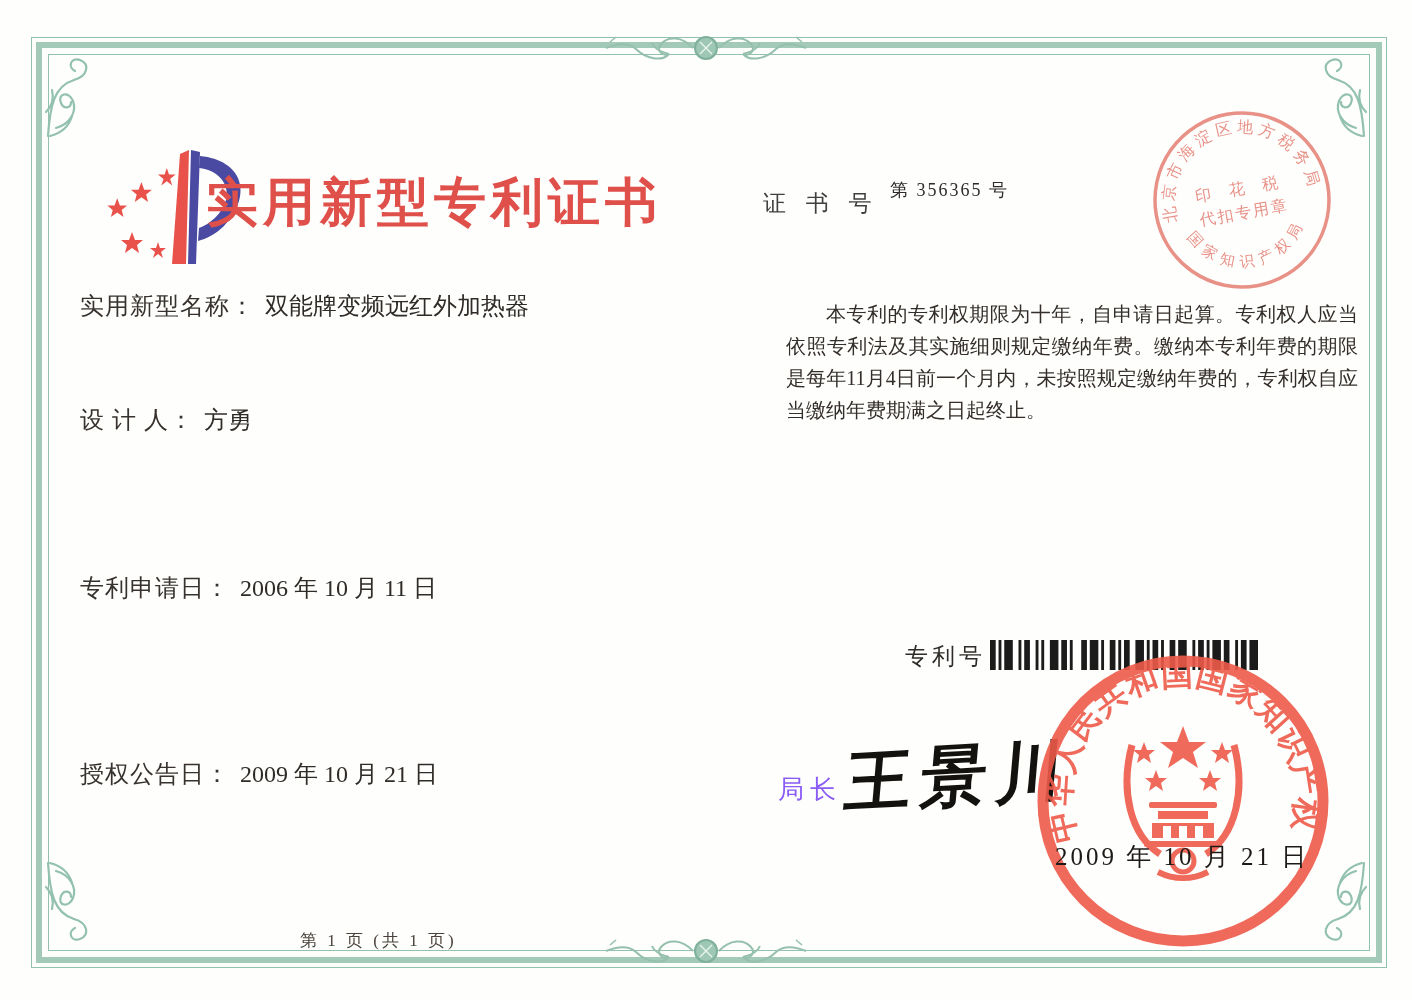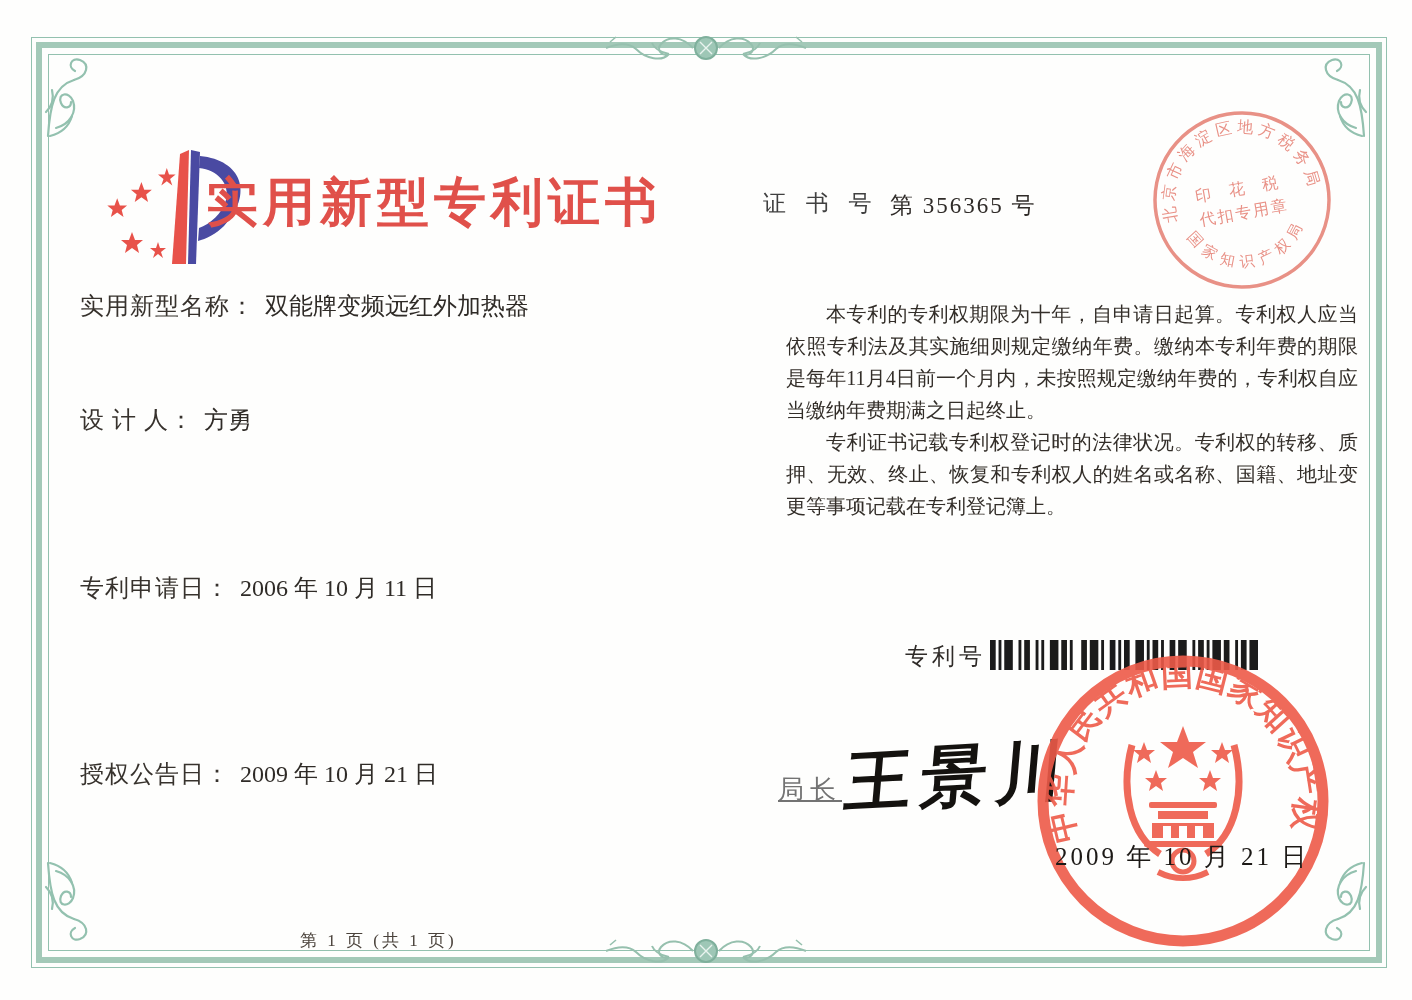--- a/index.html
+++ b/index.html
@@ -16,37 +16,37 @@
   .corner.bl{left:42px;bottom:49px;transform:scaleY(-1);}
   .corner.br{right:42px;bottom:49px;transform:scale(-1,-1);}
   .medallion{position:absolute;left:576px;width:260px;height:44px;z-index:2;}
   .medallion.top{top:26px;}
   .medallion.bottom{bottom:27px;}
   
   .logo{position:absolute;left:92px;top:146px;width:250px;height:125px;}
   .title{position:absolute;left:206px;top:162px;font-size:52px;font-weight:700;
          letter-spacing:5px;color:#e0504a;white-space:nowrap;margin-top:6px;}
   .certno-label{position:absolute;left:763px;top:188px;font-size:23px;letter-spacing:7px;color:#404040;}
-  .certno-value{position:absolute;left:890px;top:190px;font-size:23px;letter-spacing:2px;color:#2f2b28;}
+  .certno-value{position:absolute;left:890px;top:178px;font-size:18px;letter-spacing:2px;color:#2f2b28;}
   .tax-stamp{position:absolute;left:1146px;top:104px;width:192px;height:192px;
              transform:rotate(-10deg);opacity:.85;}
   
   .field{position:absolute;left:80px;font-size:24px;white-space:nowrap;color:#37322d;}
   .field .lbl{letter-spacing:1px;}
   .field .val{margin-left:10px;color:#2f2b27;}
   .f1{top:290px;} .f2{top:404px;} .f3{top:484px;} .f4{top:572px;} .f5{top:662px;} .f6{top:758px;}
   
   .notice{position:absolute;left:786px;top:298px;width:572px;font-size:20px;line-height:32px;
           text-align:justify;color:#332e29;}
   .notice p{margin:0;text-indent:2em;}
   
   .barcode-label{position:absolute;left:905px;top:641px;font-size:23px;letter-spacing:4px;color:#2f2b28;}
   .barcode{position:absolute;left:990px;top:640px;width:268px;height:30px;}
   
-  .director-label{position:absolute;left:778px;top:772px;font-size:26px;letter-spacing:6px;color:#737373;text-decoration:underline;}
+  .director-label{position:absolute;left:778px;top:772px;font-size:26px;letter-spacing:6px;color:#8b5cf6;}
   .signature{position:absolute;left:845px;top:732px;font-size:66px;font-weight:700;color:#14120f;
              letter-spacing:10px;transform:rotate(-3deg) skewX(-8deg);white-space:nowrap;
              font-family:"DejaVu Serif","Liberation Serif",serif;}
   
   .office-seal{position:absolute;left:1032px;top:650px;width:302px;height:302px;opacity:.9;z-index:3;}
   .issue-date{position:absolute;left:1055px;top:840px;font-size:25px;letter-spacing:3px;
               color:#1c1916;z-index:4;white-space:nowrap;}
   .footer{position:absolute;left:300px;top:912px;font-size:17px;letter-spacing:3px;color:#4a423b;margin-top:17px;}
   svg text{font-family:"Liberation Serif","DejaVu Serif",serif;}
 </style>
@@ -160,21 +160,20 @@
   </div>
   <div class="field f4">
     <span class="lbl">专利申请日：</span><span class="val">2006 年 10 月 11 日</span>
   </div>
   <div class="field f6">
     <span class="lbl">授权公告日：</span><span class="val">2009 年 10 月 21 日</span>
   </div>
 
   <div class="notice">
     <p>本专利的专利权期限为十年，自申请日起算。专利权人应当依照专利法及其实施细则规定缴纳年费。缴纳本专利年费的期限是每年11月4日前一个月内，未按照规定缴纳年费的，专利权自应当缴纳年费期满之日起终止。</p>
-    <p>专利证书记载专利权登记时的法律状况。专利权的转移、质押、无效、终止、恢复和专利权人的姓名或名称、国籍、地址变更等事项记载在专利登记簿上。</p>
   </div>
 
   <span class="barcode-label">专利号</span>
   <svg class="barcode" viewBox="0 0 94 10" preserveAspectRatio="none">
     <path fill="#1b1b1b" d="M0,0h2v10h-2z M3,0h1v10h-1z M5,0h3v10h-3z M10,0h1v10h-1z M12,0h2v10h-2z
       M16,0h1v10h-1z M18,0h1v10h-1z M21,0h3v10h-3z M25,0h2v10h-2z M28,0h1v10h-1z M32,0h2v10h-2z
       M35,0h3v10h-3z M39,0h1v10h-1z M42,0h2v10h-2z M45,0h1v10h-1z M47,0h2v10h-2z M51,0h3v10h-3z
       M55,0h1v10h-1z M57,0h2v10h-2z M60,0h1v10h-1z M63,0h2v10h-2z M66,0h3v10h-3z M71,0h1v10h-1z
       M73,0h2v10h-2z M76,0h1v10h-1z M78,0h3v10h-3z M82,0h2v10h-2z M86,0h1v10h-1z M88,0h2v10h-2z M91,0h3v10h-3z"></path>
   </svg>

